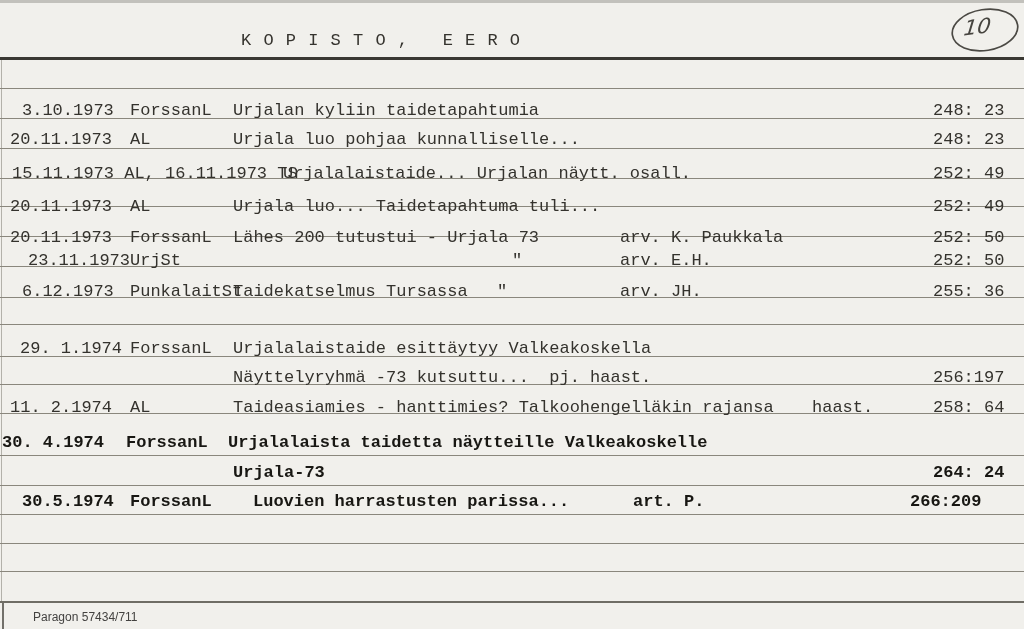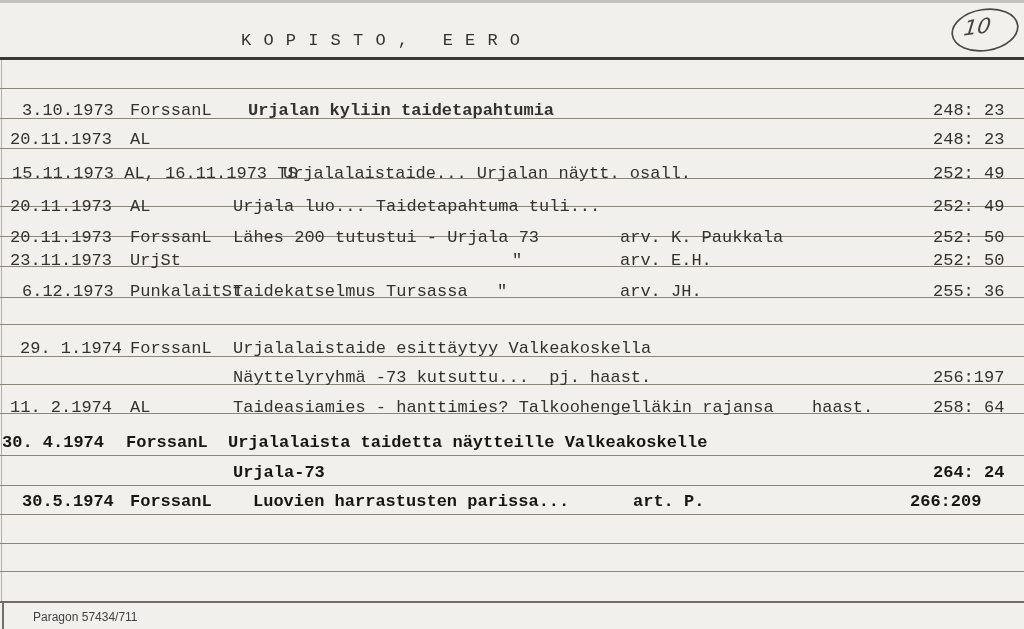--- a/index.html
+++ b/index.html
@@ -90,26 +90,26 @@
       <div class="rule" style="top: 384px;"></div>
       <div class="rule" style="top: 413px;"></div>
       <div class="rule" style="top: 455px;"></div>
       <div class="rule" style="top: 485px;"></div>
       <div class="rule" style="top: 514px;"></div>
       <div class="rule" style="top: 543px;"></div>
       <div class="rule" style="top: 571px;"></div>
       <div class="rule bottom-rule" style="top: 601px;"></div>
     </div>
   <div id="rows-layer">
-      <div class="row" style="top: 101px;"><span class="cell" style="left: 22px;">3.10.1973</span><span class="cell" style="left: 130px;">ForssanL</span><span class="cell" style="left: 248px; font-weight: bold;">Urjalan kyliin taidetapahtumia</span><span class="cell" style="left: 933px;">248: 23</span></div>
-      <div class="row" style="top: 130px;"><span class="cell" style="left: 10px;">20.11.1973</span><span class="cell" style="left: 130px;">AL</span><span class="cell" style="left: 933px;">248: 23</span></div>
+      <div class="row" style="top: 101px;"><span class="cell" style="left: 22px;">3.10.1973</span><span class="cell" style="left: 130px;">ForssanL</span><span class="cell" style="left: 233px;">Urjalan kyliin taidetapahtumia</span><span class="cell" style="left: 933px;">248: 23</span></div>
+      <div class="row" style="top: 130px;"><span class="cell" style="left: 10px;">20.11.1973</span><span class="cell" style="left: 130px;">AL</span><span class="cell" style="left: 233px;">Urjala luo pohjaa kunnalliselle...</span><span class="cell" style="left: 933px;">248: 23</span></div>
       <div class="row" style="top: 164px;"><span class="cell" style="left: 12px;">15.11.1973 AL, 16.11.1973 TS</span><span class="cell" style="left: 283px;">Urjalalaistaide... Urjalan näytt. osall.</span><span class="cell" style="left: 933px;">252: 49</span></div>
       <div class="row" style="top: 197px;"><span class="cell" style="left: 10px;">20.11.1973</span><span class="cell" style="left: 130px;">AL</span><span class="cell" style="left: 233px;">Urjala luo... Taidetapahtuma tuli...</span><span class="cell" style="left: 933px;">252: 49</span></div>
       <div class="row" style="top: 228px;"><span class="cell" style="left: 10px;">20.11.1973</span><span class="cell" style="left: 130px;">ForssanL</span><span class="cell" style="left: 233px;">Lähes 200 tutustui - Urjala 73</span><span class="cell" style="left: 620px;">arv. K. Paukkala</span><span class="cell" style="left: 933px;">252: 50</span></div>
-      <div class="row" style="top: 251px;"><span class="cell" style="left: 10px;">23.11.1973</span><span class="cell" style="left: 130px;">UrjSt</span><span class="cell" style="left: 512px;">"</span><span class="cell" style="left: 620px;">arv. E.H.</span><span class="cell" style="left: 933px;">252: 50</span></div>
+      <div class="row" style="top: 251px;"><span class="cell" style="left: 28px;">23.11.1973</span><span class="cell" style="left: 130px;">UrjSt</span><span class="cell" style="left: 512px;">"</span><span class="cell" style="left: 620px;">arv. E.H.</span><span class="cell" style="left: 933px;">252: 50</span></div>
       <div class="row" style="top: 282px;"><span class="cell" style="left: 22px;">6.12.1973</span><span class="cell" style="left: 130px;">PunkalaitSt</span><span class="cell" style="left: 233px;">Taidekatselmus Tursassa</span><span class="cell" style="left: 497px;">"</span><span class="cell" style="left: 620px;">arv. JH.</span><span class="cell" style="left: 933px;">255: 36</span></div>
       <div class="row" style="top: 339px;"><span class="cell" style="left: 20px;">29. 1.1974</span><span class="cell" style="left: 130px;">ForssanL</span><span class="cell" style="left: 233px;">Urjalalaistaide esittäytyy Valkeakoskella</span></div>
       <div class="row" style="top: 368px;"><span class="cell" style="left: 233px;">Näyttelyryhmä -73 kutsuttu...  pj. haast.</span><span class="cell" style="left: 933px;">256:197</span></div>
       <div class="row" style="top: 398px;"><span class="cell" style="left: 10px;">11. 2.1974</span><span class="cell" style="left: 130px;">AL</span><span class="cell" style="left: 233px;">Taideasiamies - hanttimies? Talkoohengelläkin rajansa</span><span class="cell" style="left: 812px;">haast.</span><span class="cell" style="left: 933px;">258: 64</span></div>
       <div class="row heavy" style="top: 433px;"><span class="cell" style="left: 2px;">30. 4.1974</span><span class="cell" style="left: 126px;">ForssanL</span><span class="cell" style="left: 228px;">Urjalalaista taidetta näytteille Valkeakoskelle</span></div>
       <div class="row heavy" style="top: 463px;"><span class="cell" style="left: 233px;">Urjala-73</span><span class="cell" style="left: 933px;">264: 24</span></div>
       <div class="row heavy" style="top: 492px; text-align: center;"><span class="cell" style="left: 22px;">30.5.1974</span><span class="cell" style="left: 130px;">ForssanL</span><span class="cell" style="left: 253px;">Luovien harrastusten parissa...</span><span class="cell" style="left: 633px;">art. P.</span><span class="cell" style="left: 910px;">266:209</span></div>
     </div>
 
   <div class="footer-tick"></div>

